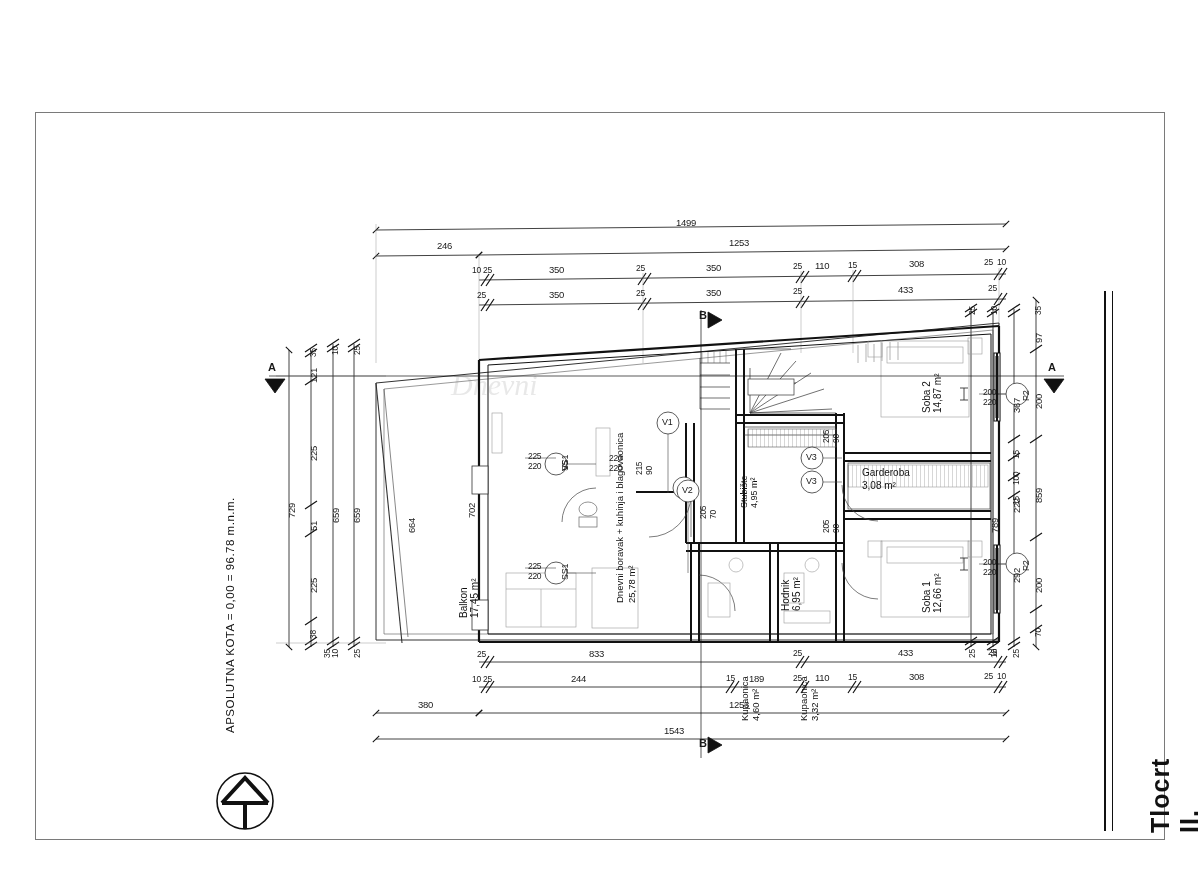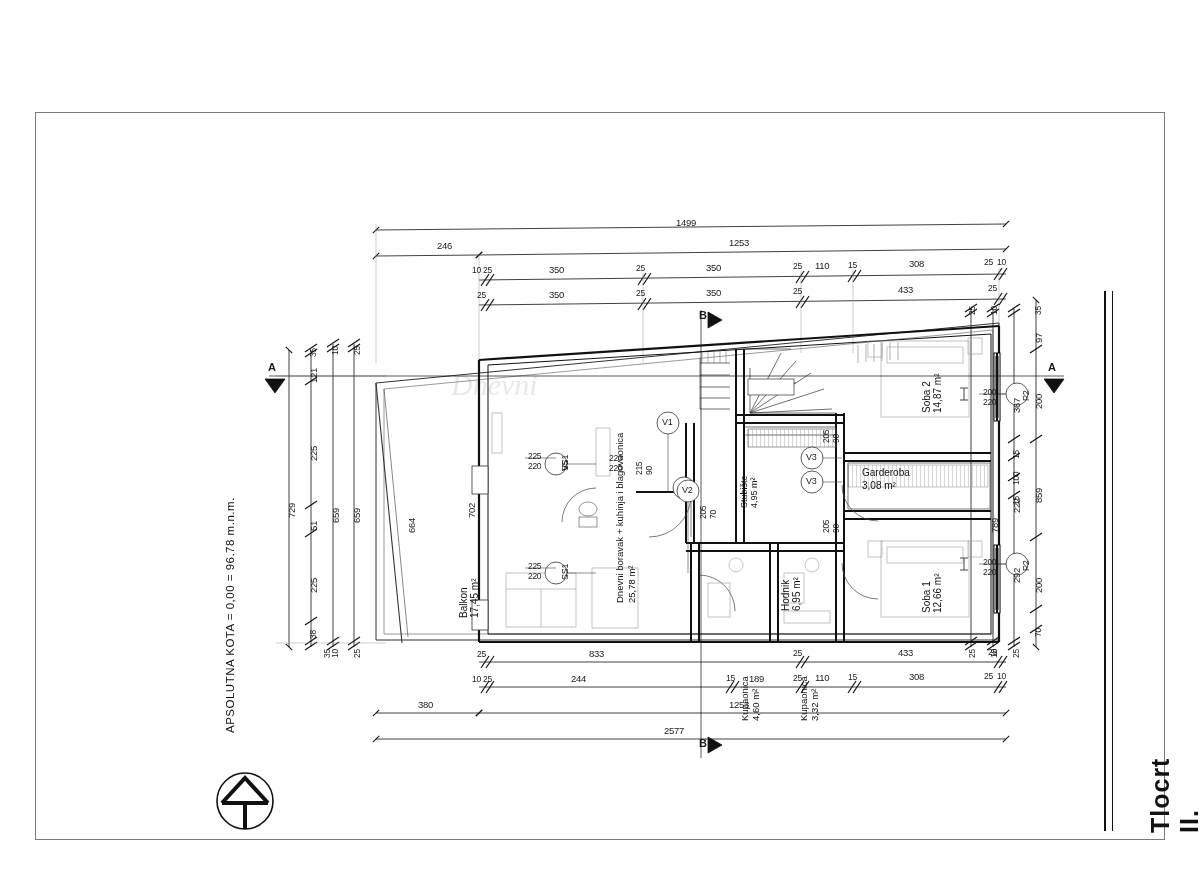--- a/index.html
+++ b/index.html
@@ -501,21 +501,21 @@
   <div class="dimtxt" style="left:713px;top:560px;">189</div>
   <div class="dimtxt" style="left:757px;top:560px;font-size:8.5px;">25</div>
   <div class="dimtxt" style="left:779px;top:559px;">110</div>
   <div class="dimtxt" style="left:812px;top:559px;font-size:8.5px;">15</div>
   <div class="dimtxt" style="left:873px;top:558px;">308</div>
   <div class="dimtxt" style="left:948px;top:558px;font-size:8.5px;">25</div>
   <div class="dimtxt" style="left:961px;top:558px;font-size:8.5px;">10</div>
 
   <div class="dimtxt" style="left:382px;top:586px;">380</div>
   <div class="dimtxt" style="left:693px;top:586px;">1253</div>
-  <div class="dimtxt" style="left:628px;top:612px;">2577</div>
+  <div class="dimtxt" style="left:628px;top:612px;">1543</div>
 
   <div class="dimtxt vtxt" style="left:250px;top:405px;transform:rotate(-90deg);">729</div>
   <div class="dimtxt vtxt" style="left:272px;top:270px;transform:rotate(-90deg);">121</div>
   <div class="dimtxt vtxt" style="left:272px;top:348px;transform:rotate(-90deg);">225</div>
   <div class="dimtxt vtxt" style="left:272px;top:418px;transform:rotate(-90deg);">51</div>
   <div class="dimtxt vtxt" style="left:272px;top:480px;transform:rotate(-90deg);">225</div>
   <div class="dimtxt vtxt" style="left:272px;top:526px;transform:rotate(-90deg);font-size:8.5px;">38</div>
   <div class="dimtxt vtxt" style="left:272px;top:244px;transform:rotate(-90deg);font-size:8.5px;">35</div>
   <div class="dimtxt vtxt" style="left:294px;top:410px;transform:rotate(-90deg);">659</div>
   <div class="dimtxt vtxt" style="left:315px;top:410px;transform:rotate(-90deg);">659</div>

